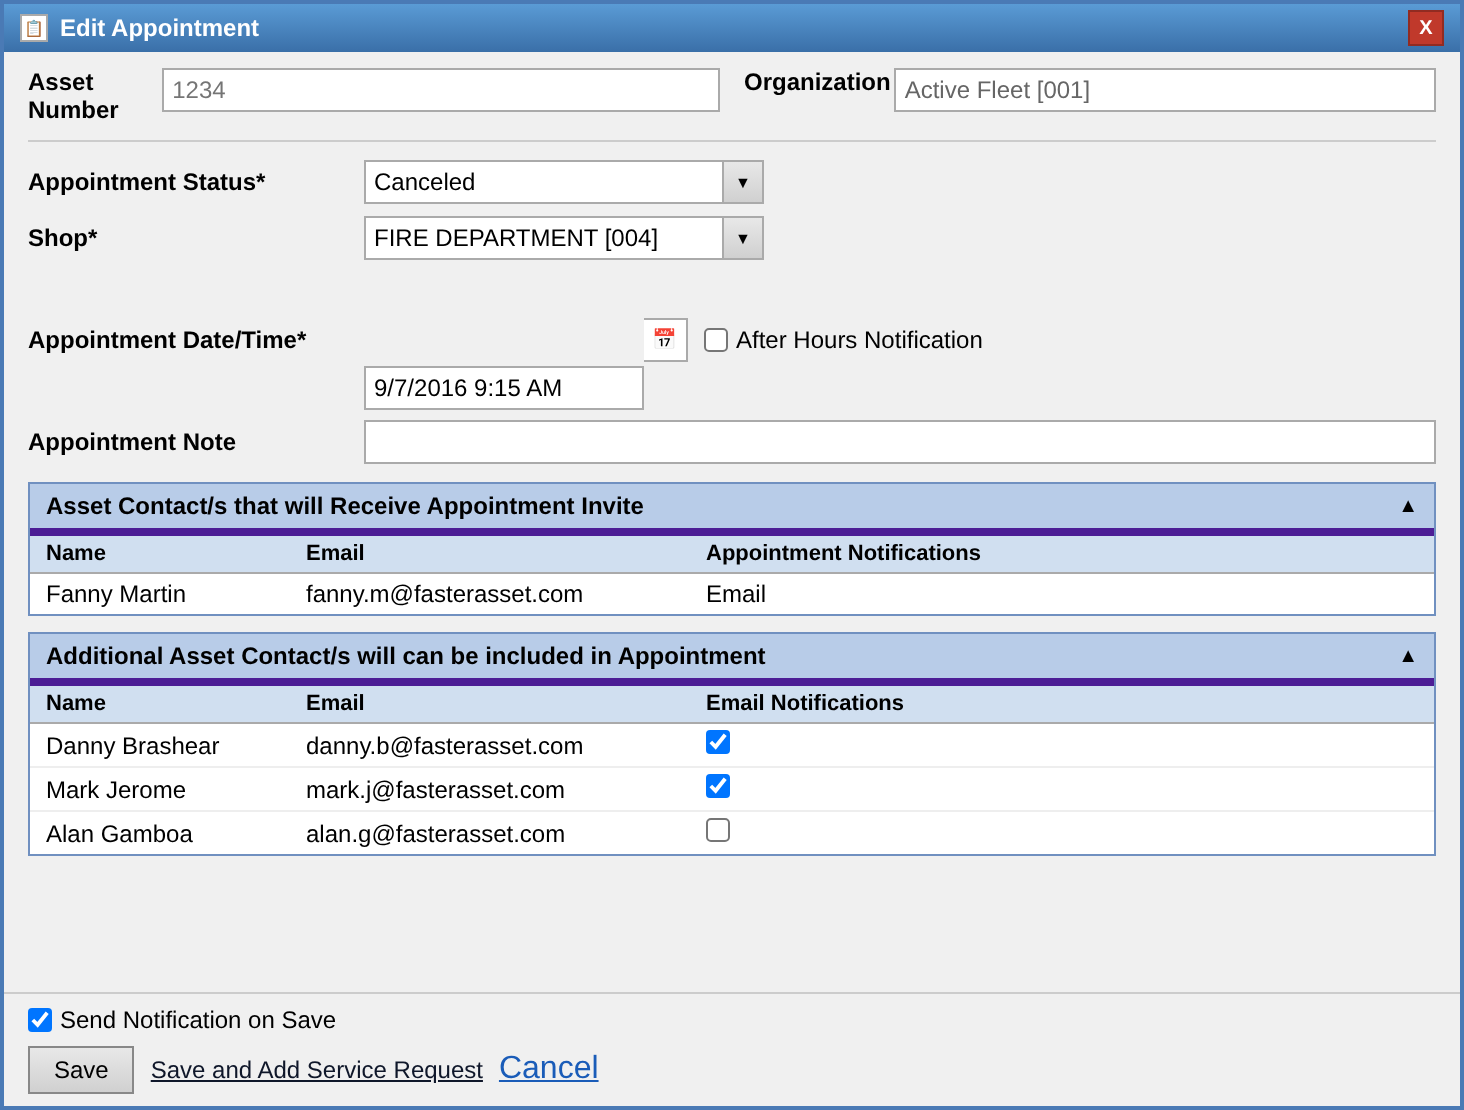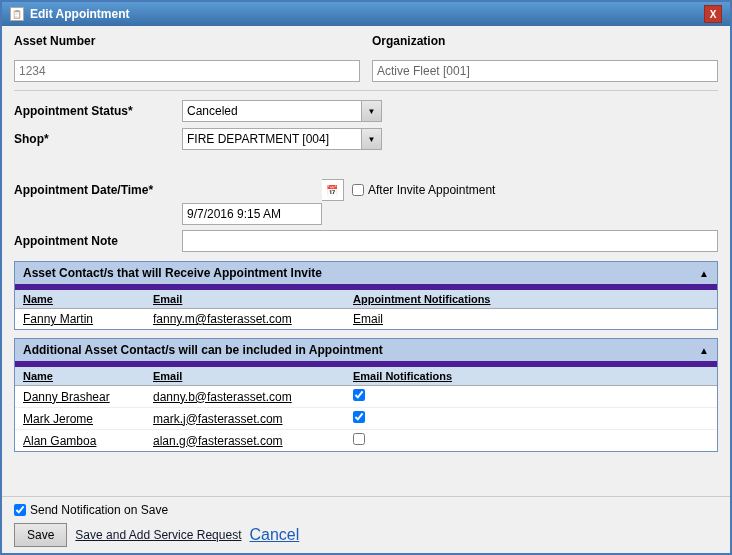--- a/index.html
+++ b/index.html
@@ -72,22 +72,21 @@
     .top-fields {
       display: flex;
       gap: 12px;
       margin-bottom: 8px;
       padding-bottom: 8px;
       border-bottom: 1px solid #ccc;
     }
     
     .field-group {
       display: flex;
-      flex-direction: column;
-      gap: 12px;
+      gap: 2px;
     }
     
     .field-group.asset { flex: 1; }
     .field-group.org { flex: 1; }
     
     .field-label {
       font-weight: bold;
       font-size: 12px;
       color: #000;
     }
@@ -199,33 +198,32 @@
     }
     
     .section-header {
       background: #b8cce8;
       padding: 4px 8px;
       display: flex;
       justify-content: space-between;
       align-items: center;
       font-weight: bold;
       font-size: 12px;
-      border-bottom: 6px solid #4c1d95;
+      border-bottom: 4px solid #4c1d95;
       cursor: pointer;
     }
     
     .collapse-btn {
       font-size: 10px;
       cursor: pointer;
     }
     
     .section-table {
       width: 100%;
       border-collapse: collapse;
-      text-decoration: underline;
     }
     
     .section-table th {
       background: #d0dff0;
       padding: 3px 8px;
       text-align: left;
       font-size: 11px;
       font-weight: bold;
       border-bottom: 1px solid #aaa;
     }
@@ -355,21 +353,21 @@
           <span>Appointment Date/Time</span><span class="required">*</span>
         </div>
         <div class="dropdown-container">
           <input class="date-input" type="text" value="9/7/2016 9:15 AM" style="">
           <div class="calendar-btn">
             <span>📅</span>
           </div>
         </div>
         <label class="checkbox-label">
           <input type="checkbox" style="">
-          <span>After Invite Appointment</span>
+          <span>After Hours Notification</span>
         </label>
       </div>
 
       <div class="form-row">
         <div class="form-row-label">Appointment Note</div>
         <input class="note-input" type="text" style="">
       </div>
 
     </div>
 

